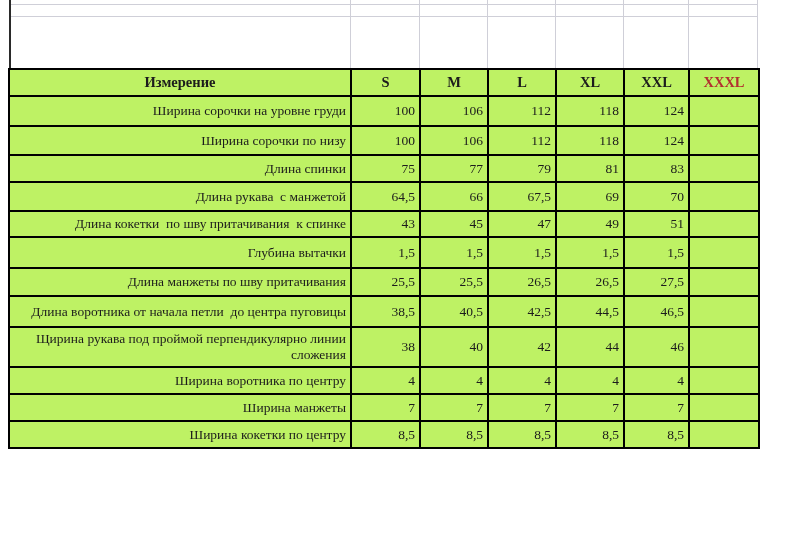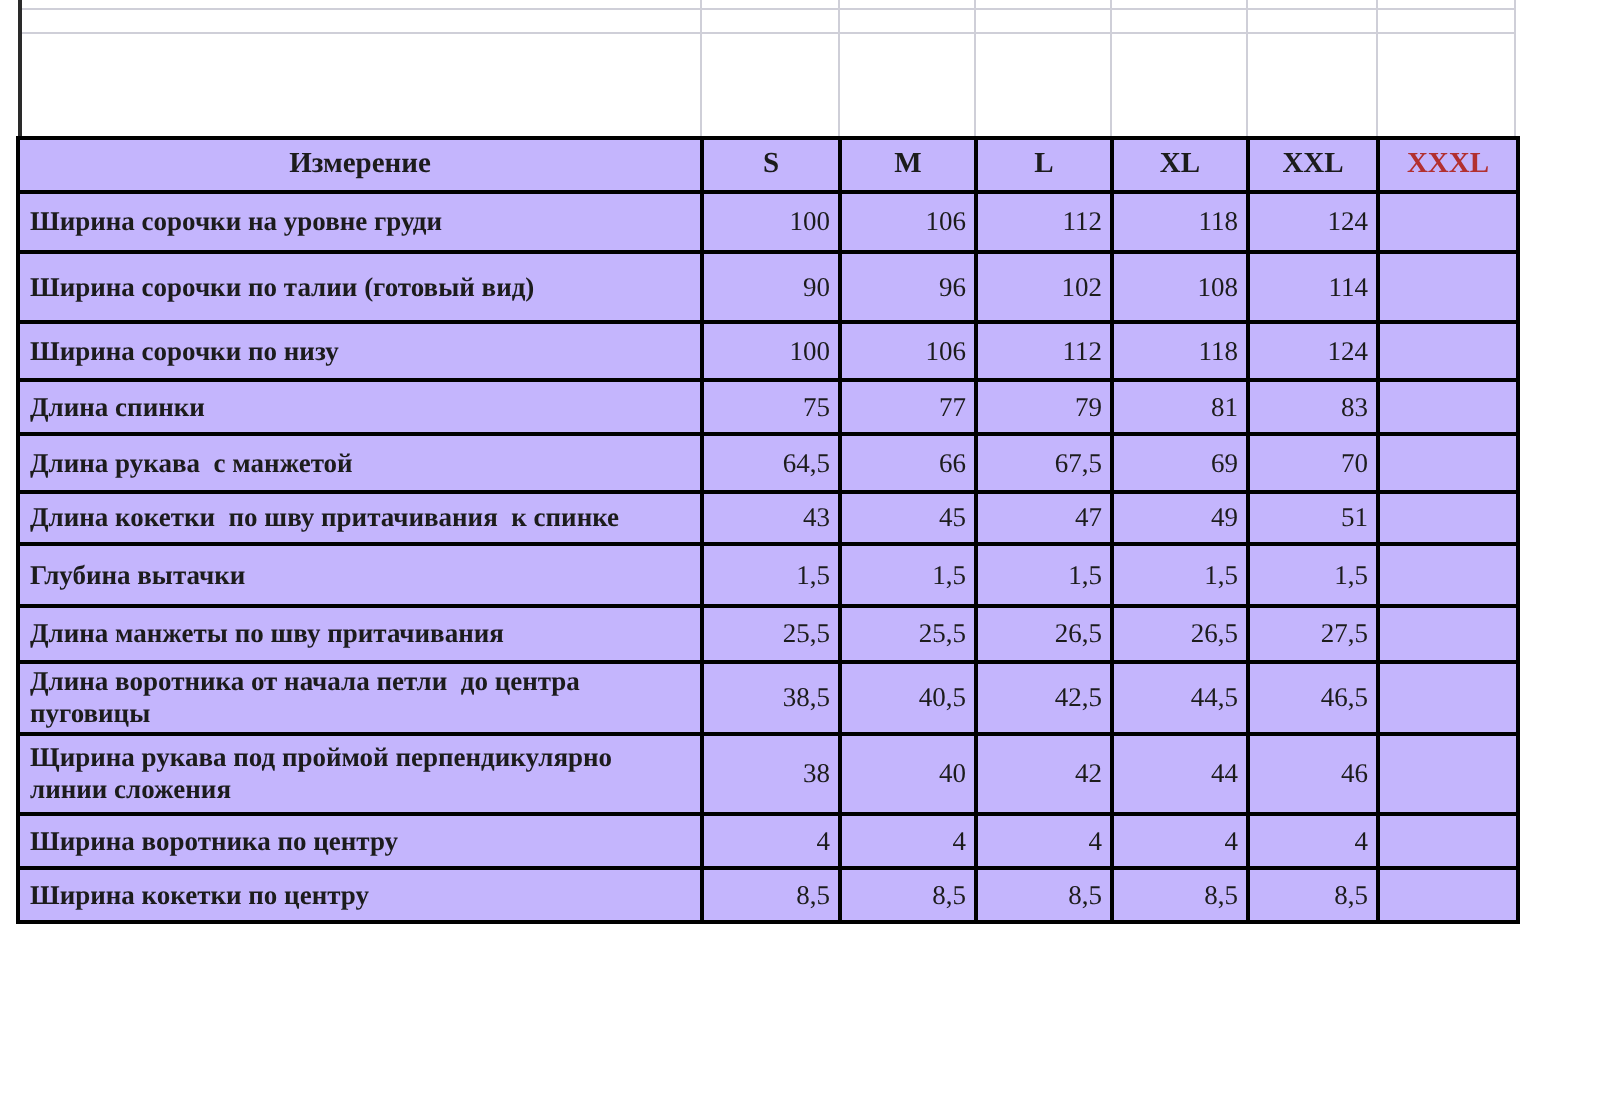--- a/index.html
+++ b/index.html
@@ -56,39 +56,39 @@
 
   
   .size-table-wrap {
     position: absolute;
     left: 8px;
     top: 68px;
   }
   table.size-table {
     border-collapse: collapse;
     table-layout: fixed;
-    background: #c4b5fd;
+    background: #bef264;
   }
   table.size-table th,
   table.size-table td {
     border: 2px solid #000000;
     overflow: hidden;
     box-sizing: border-box;
   }
   table.size-table th {
     font-size: 14.5px;
     font-weight: bold;
     text-align: center;
     vertical-align: middle;
     padding: 0;
   }
   td.label-cell {
     font-size: 13.5px;
-    font-weight: bold;
-    text-align: left;
+    font-weight: normal;
+    text-align: right;
     vertical-align: middle;
     padding: 1px 4px 1px 5px;
     white-space: pre-wrap;
     line-height: 16px;
   }
   td.value-cell {
     font-size: 13.5px;
     text-align: right;
     vertical-align: middle;
     padding: 1px 4px 1px 1px;
@@ -140,29 +140,20 @@
       <tbody id="size-table-body">
           <tr style="height: 30px;">
             <td class="label-cell">Ширина сорочки на уровне груди</td>
             <td class="value-cell">100</td>
             <td class="value-cell">106</td>
             <td class="value-cell">112</td>
             <td class="value-cell">118</td>
             <td class="value-cell">124</td>
             <td class="value-cell"></td>
           </tr>
-          <tr style="height: 35px;">
-            <td class="label-cell">Ширина сорочки по талии (готовый вид)</td>
-            <td class="value-cell">90</td>
-            <td class="value-cell">96</td>
-            <td class="value-cell">102</td>
-            <td class="value-cell">108</td>
-            <td class="value-cell">114</td>
-            <td class="value-cell"></td>
-          </tr>
           <tr style="height: 29px;">
             <td class="label-cell">Ширина сорочки по низу</td>
             <td class="value-cell">100</td>
             <td class="value-cell">106</td>
             <td class="value-cell">112</td>
             <td class="value-cell">118</td>
             <td class="value-cell">124</td>
             <td class="value-cell"></td>
           </tr>
           <tr style="height: 27px;">
@@ -230,20 +221,29 @@
           </tr>
           <tr style="height: 27px;">
             <td class="label-cell">Ширина воротника по центру</td>
             <td class="value-cell">4</td>
             <td class="value-cell">4</td>
             <td class="value-cell">4</td>
             <td class="value-cell">4</td>
             <td class="value-cell">4</td>
             <td class="value-cell"></td>
           </tr>
+          <tr style="height: 27px;">
+            <td class="label-cell">Ширина манжеты</td>
+            <td class="value-cell">7</td>
+            <td class="value-cell">7</td>
+            <td class="value-cell">7</td>
+            <td class="value-cell">7</td>
+            <td class="value-cell">7</td>
+            <td class="value-cell"></td>
+          </tr>
           <tr style="height: 27px; padding-left: 45px;">
             <td class="label-cell">Ширина кокетки по центру</td>
             <td class="value-cell">8,5</td>
             <td class="value-cell">8,5</td>
             <td class="value-cell">8,5</td>
             <td class="value-cell">8,5</td>
             <td class="value-cell">8,5</td>
             <td class="value-cell"></td>
           </tr>
         </tbody>

